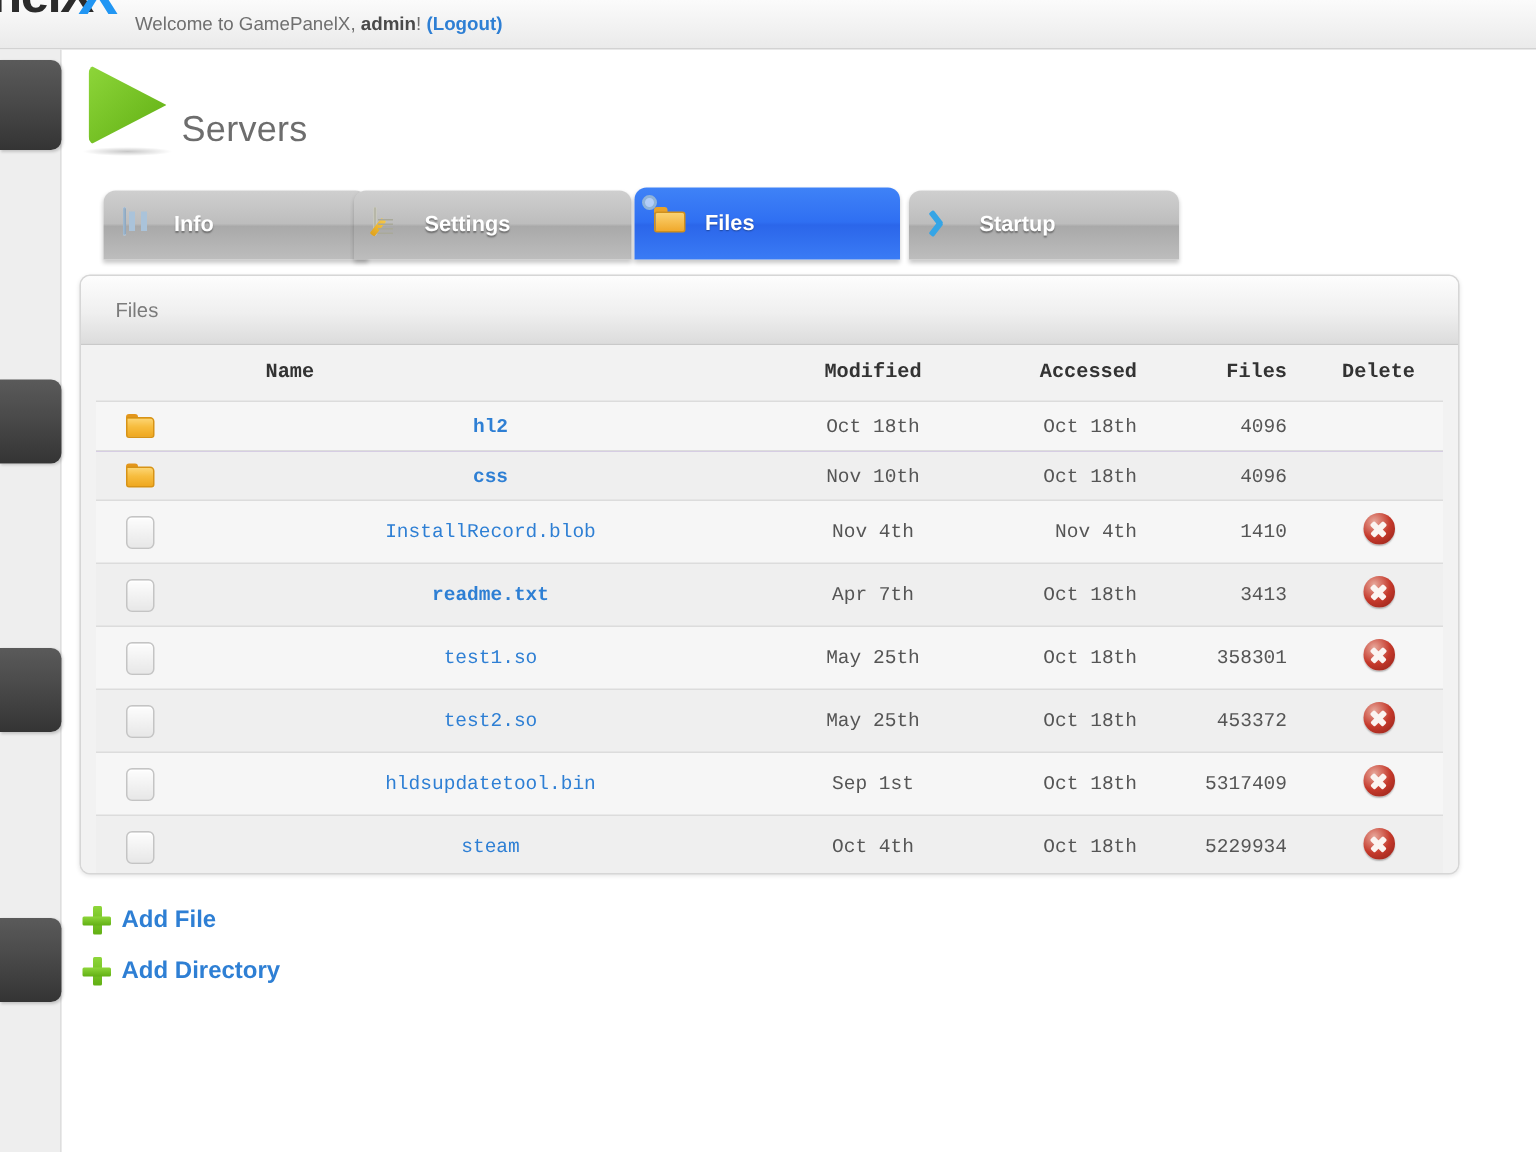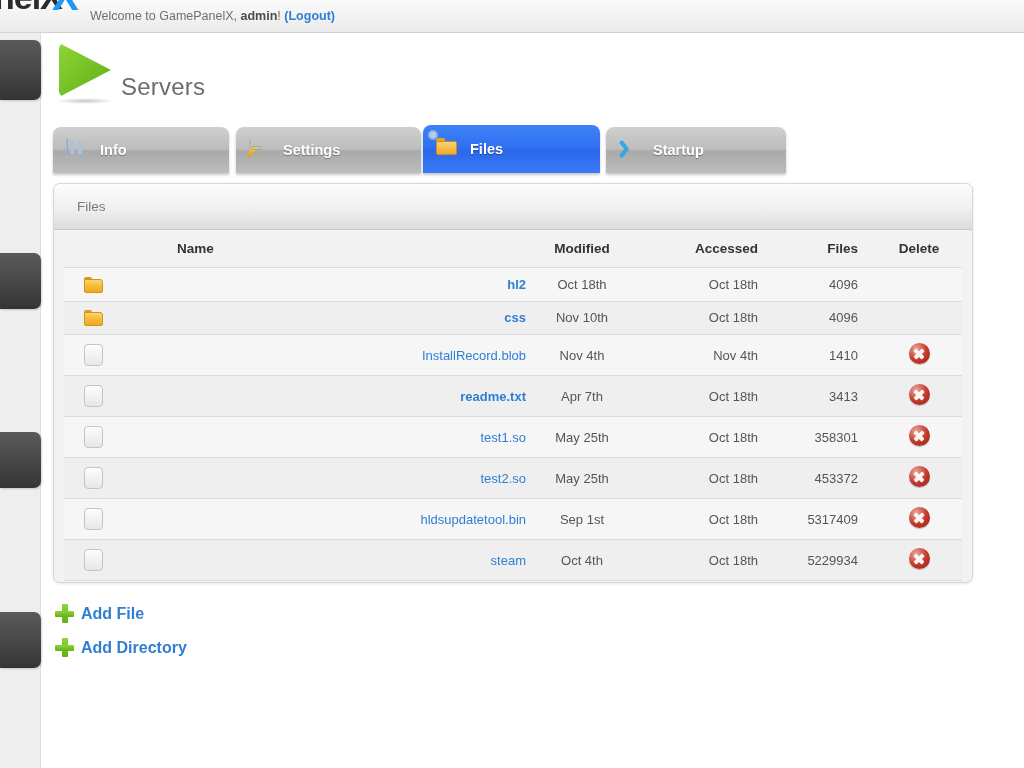--- a/index.html
+++ b/index.html
@@ -135,37 +135,37 @@
   }
   .panel-head {
     height: 46px;
     background: linear-gradient(to bottom,#fdfdfd 0%,#efefef 55%,#dcdcdc 100%);
     border-bottom: 1px solid #c9c9c9;
     display: flex; align-items: center; padding-left: 23px;
   }
   .panel-head .t { font-size: 13.5px; color: #7b7b7b; }
   .panel-body { background: #f2f2f2; padding: 0 10px 12px 10px; }
 
-  table.files { width: 100%; border-collapse: collapse; background: #6d28d9; }
+  table.files { width: 100%; border-collapse: collapse; background: #6d28d9; font-family: Liberation Mono, monospace; }
   table.files th {
     font-size: 13.5px; font-weight: bold; color: #333333;
     padding: 11px 0 11px 0; border-bottom: 1px solid #dcdcdc;
     background: #f2f2f2;
   }
   table.files td {
     font-size: 13px; color: #555555;
     padding: 8px 0; border-bottom: 1px solid #dcdcdc;
     background: #f2f2f2;
   }
   table.files tr.row:nth-child(odd) td { background: #f6f6f6; }
   table.files tr.row:nth-child(even) td { background: #efefef; }
   table.files tr.row:last-child td { border-bottom: 1px solid #dcdcdc; }
 
   .c-ic   { width: 58px; text-align: center; }
-  .c-name { text-align: right; }
+  .c-name { text-align: center; }
   .c-mod  { width: 120px; text-align: center; padding-right: 8px !important; }
   .c-acc  { width: 120px; text-align: right; padding-right: 8px !important; }
   .c-size { width: 110px; text-align: right; padding-right: 18px !important; }
   .c-del  { width: 86px; text-align: center; }
 
   th.c-name { padding-left: 55px !important; text-align: left; }
   td.c-name { padding-left: 6px !important; }
 
   .fname { color: #2e7fd4; text-decoration: none; font-size: 13px; }
   .fname.bold { font-weight: bold; }
@@ -226,21 +226,21 @@
 
   <div class="page-head">
     <div class="play-logo">
       <div class="tri2"></div>
       <div class="shadow"></div>
     </div>
     <div class="page-title">Servers</div>
   </div>
 
   <div class="tabs">
-    <div class="tab" style="left:0;width:176px;">
+    <div class="tab" style="left:16px;width:176px;">
       <span class="ticon"><span class="ic-book"></span></span>
       <span class="lbl">Info</span>
     </div>
     <div class="tab" style="left:183px;width:185px;">
       <span class="ticon"><span class="ic-doc"><span class="ic-pencil"></span></span></span>
       <span class="lbl">Settings</span>
     </div>
     <div class="tab sel" style="left:370px;width:177px;">
       <span class="ticon">
         <span class="ic-folder"><span class="tabf"></span><span class="body"></span><span class="glass"></span></span>

